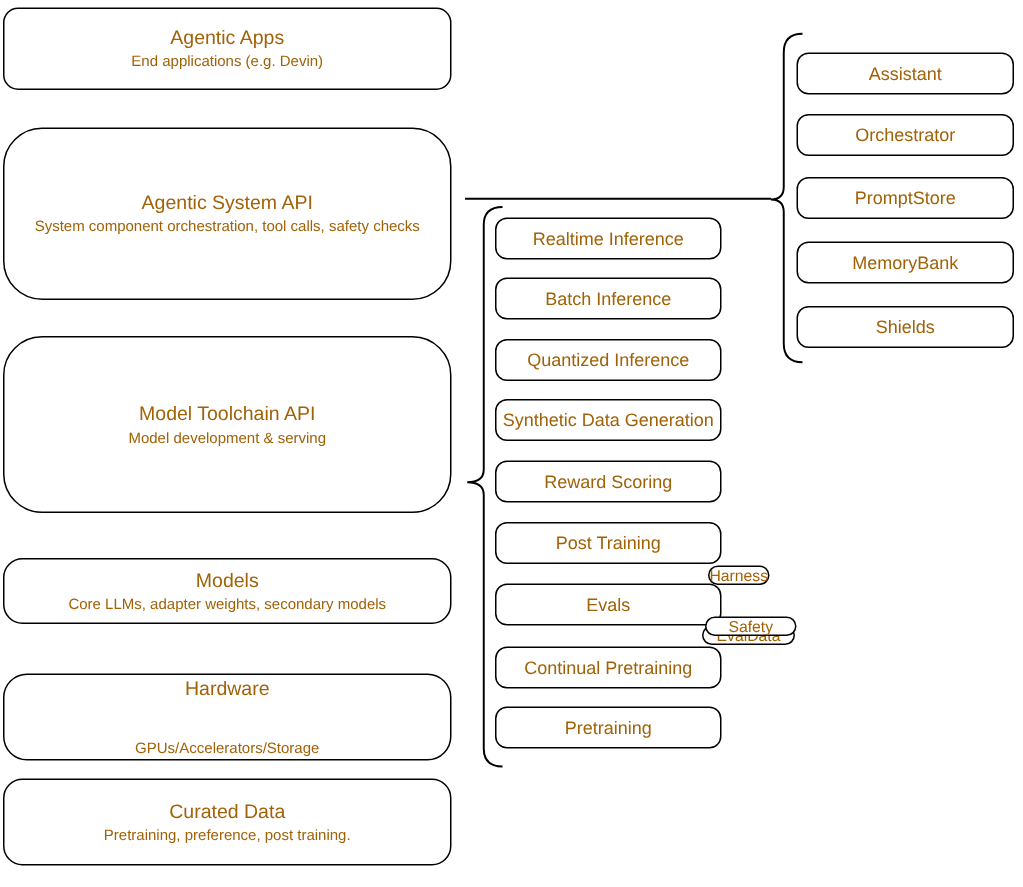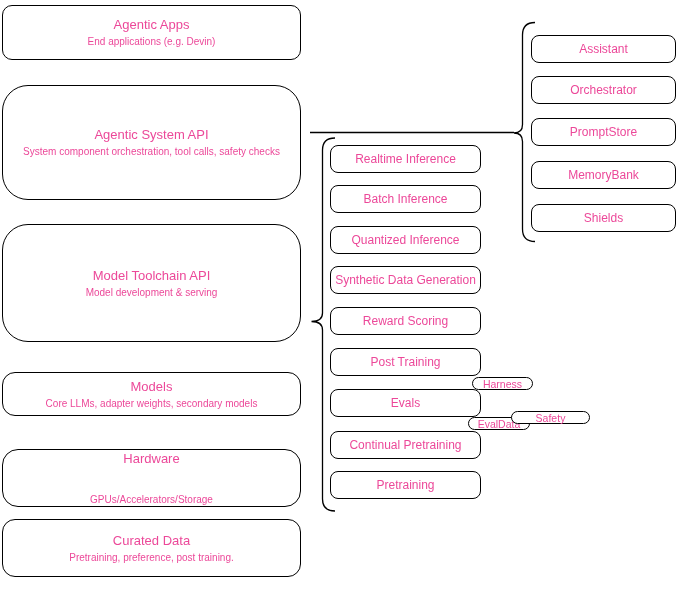--- a/index.html
+++ b/index.html
@@ -6,21 +6,21 @@
     margin: 0;
     padding: 0;
     background: #ffffff;
   }
   .canvas {
     position: relative;
     width: 682px;
     height: 591px;
     background: #ffffff;
     font-family: "Liberation Sans", sans-serif;
-    color: #ec4899;
+    color: #a16207;
     overflow: hidden;
   }
   .connectors {
     position: absolute;
     top: 0;
     left: 0;
     width: 682px;
     height: 591px;
     z-index: 0;
   }
@@ -127,23 +127,23 @@
   <div class="node mbox" style="top:145px;">Realtime Inference</div>
   <div class="node mbox" style="top:185px;">Batch Inference</div>
   <div class="node mbox" style="top:226px;">Quantized Inference</div>
   <div class="node mbox" style="top:266px;">Synthetic Data Generation</div>
   <div class="node mbox" style="top:307px;">Reward Scoring</div>
   <div class="node mbox" style="top:348px;">Post Training</div>
   <div class="node mbox" style="top:389px;">Evals</div>
   <div class="node mbox" style="top:431px;">Continual Pretraining</div>
   <div class="node mbox" style="top:471px;">Pretraining</div>
 
-  <div class="pill" style="left:472px; top:377px; width:61px; height:13px;">Harness</div>
+  <div class="pill" style="left:472px; top:377px; width:41px; height:13px;">Harness</div>
   <div class="pill" style="left:468px; top:417px; width:62px; height:13px;">EvalData</div>
-  <div class="pill" style="left:470px; top:411px; width:79px; height:13px;margin-left:41px;">Safety</div>
+  <div class="pill" style="left:470px; top:411px; width:61px; height:13px;">Safety</div>
 
   <div class="node rbox" style="top:35px;">Assistant</div>
   <div class="node rbox" style="top:76px;">Orchestrator</div>
   <div class="node rbox" style="top:118px;">PromptStore</div>
   <div class="node rbox" style="top:161px;">MemoryBank</div>
   <div class="node rbox" style="top:204px;">Shields</div>
 
 </div>
 
 </body></html>

